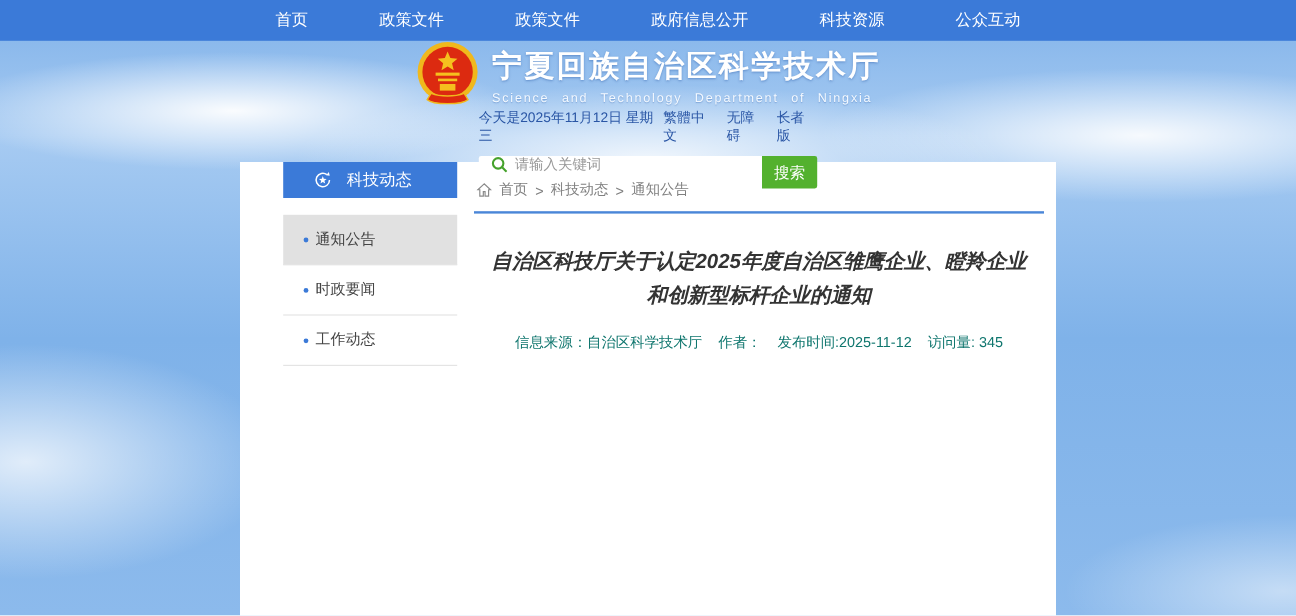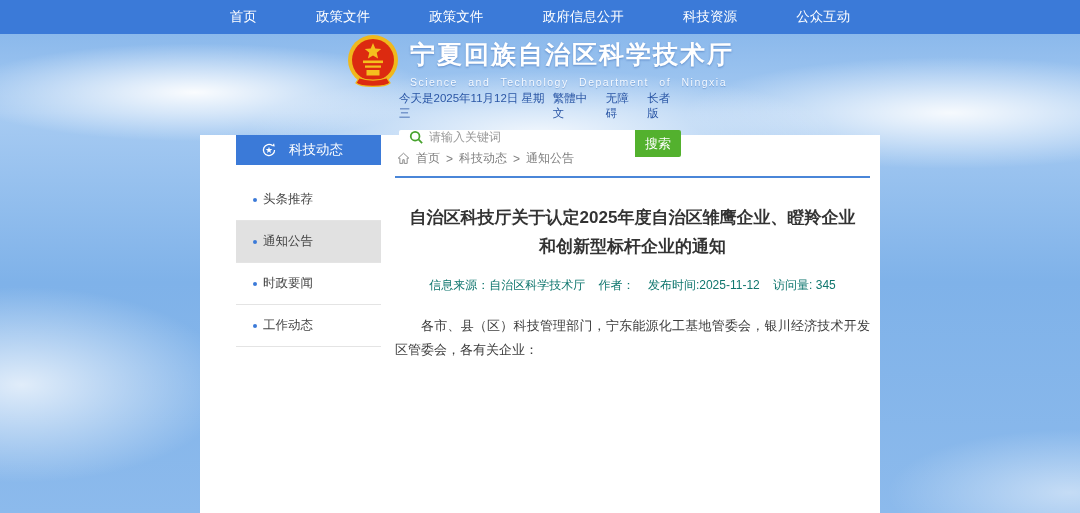--- a/index.html
+++ b/index.html
@@ -57,21 +57,21 @@
   .sidebar li { padding: 12px 0 12px 17px; border-bottom: 1px solid #e4e4e4; font-size: 12.5px; color: #444;
     cursor: pointer; display: flex; align-items: center; gap: 6px; }
   .sidebar li .dot { width: 4px; height: 4px; border-radius: 50%; background: #3b7ad8; flex-shrink: 0; }
   .sidebar li.active { background: #e1e1e1; }
 
   .content { flex: 1; padding: 0 10px 0 14px; }
   .breadcrumb { display: flex; align-items: center; gap: 6px; font-size: 12px; color: #808080;
     padding: 15px 0 9px 2px; border-bottom: 2px solid #4a86d8; }
   .breadcrumb a { color: #808080; text-decoration: none; cursor: pointer; }
 
-  .article-title { margin-top: 26px; text-align: center; font-size: 17px; font-weight: bold; color: #333; line-height: 1.7; }
+  .article-title { margin-top: 26px; text-align: center; font-size: 17px; font-weight: bold; color: #333; line-height: 1.7; font-style: italic; }
   .article-meta { margin-top: 15px; text-align: center; font-size: 12px; color: #0f766e; }
   .article-meta span { margin: 0 5px; }
   .article-body { margin-top: 20px; }
   .article-body p { font-size: 13px; line-height: 1.9; color: #3d3d3d; text-indent: 2em; text-align: justify; }
 </style>
 </head>
 <body>
 
 <div class="page">
 
@@ -131,24 +131,20 @@
     <aside class="sidebar">
       <div class="sidebar-header">
         <svg width="18" height="18" viewBox="0 0 20 20">
           <path d="M16.2 10a6.2 6.2 0 1 1-2.4-4.9" fill="none" stroke="#fff" stroke-width="1.4"></path>
           <path d="M15.6 2.6l.8 3.4-3.3-.4z" fill="#fff"></path>
           <polygon points="10,6.4 10.9,8.9 13.6,9 11.5,10.7 12.2,13.3 10,11.8 7.8,13.3 8.5,10.7 6.4,9 9.1,8.9" fill="#fff"></polygon>
         </svg>
         <span>科技动态</span>
       </div>
       <ul>
-        <li>
-          <span class="dot"></span>
-          <span>头条推荐</span>
-        </li>
         <li class="active">
           <span class="dot"></span>
           <span>通知公告</span>
         </li>
         <li>
           <span class="dot"></span>
           <span>时政要闻</span>
         </li>
         <li>
           <span class="dot"></span>
@@ -175,18 +171,17 @@
       </h1>
 
       <div class="article-meta">
         <span>信息来源：自治区科学技术厅</span>
         <span>作者：</span>
         <span>发布时间:2025-11-12</span>
         <span>访问量: 345</span>
       </div>
 
       <div class="article-body">
-        <p>各市、县（区）科技管理部门，宁东能源化工基地管委会，银川经济技术开发区管委会，各有关企业：</p>
       </div>
 
     </section>
   </div>
 </div>
 
 </body></html>

